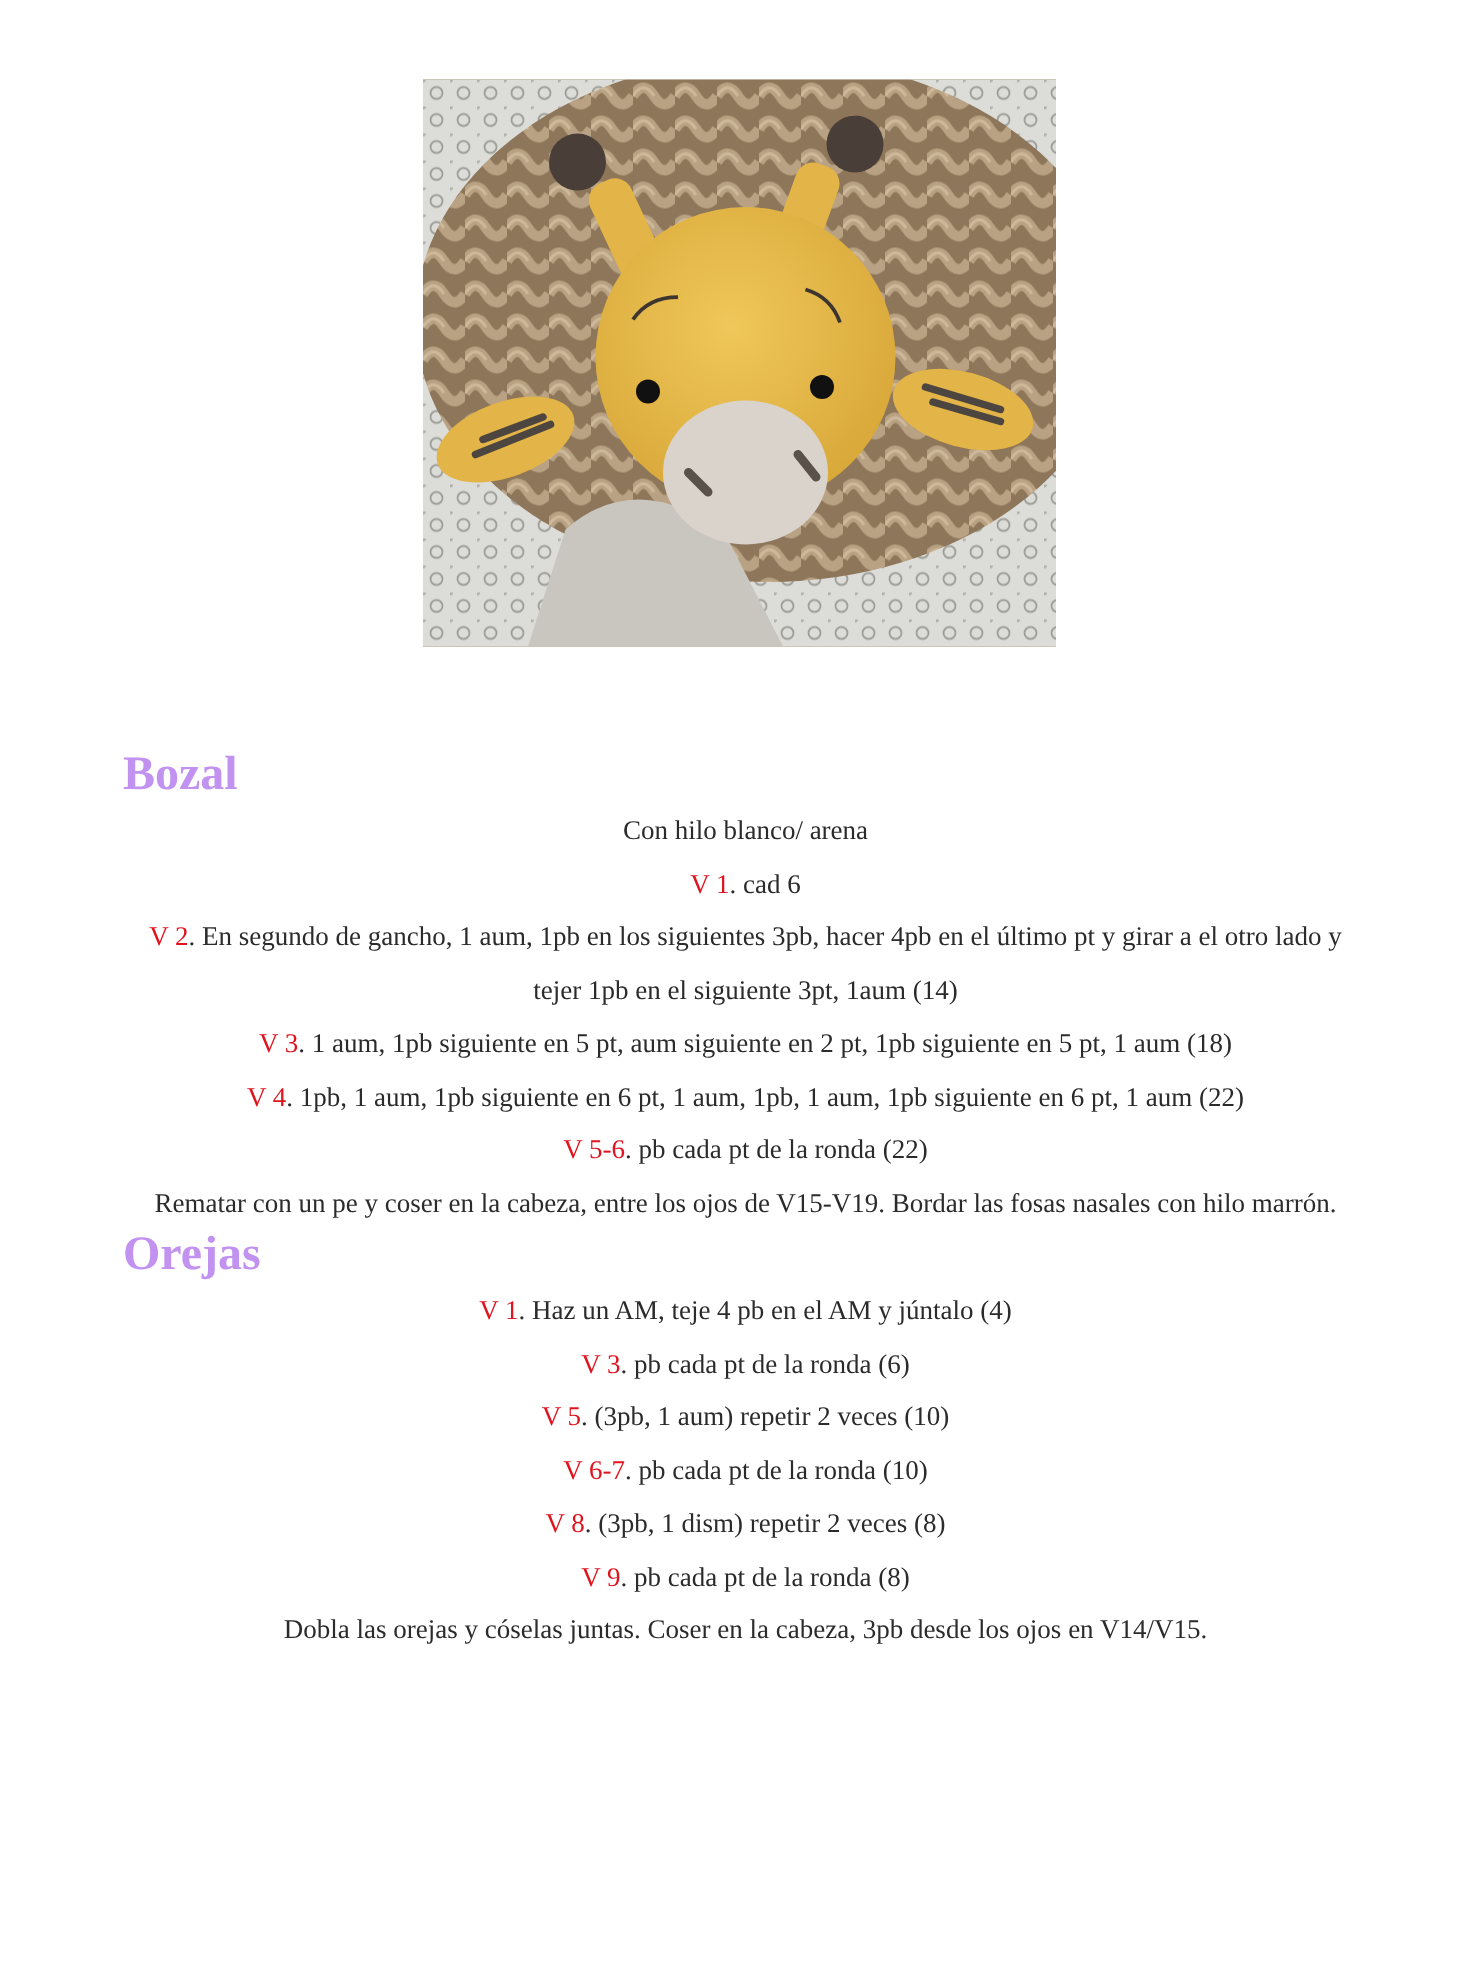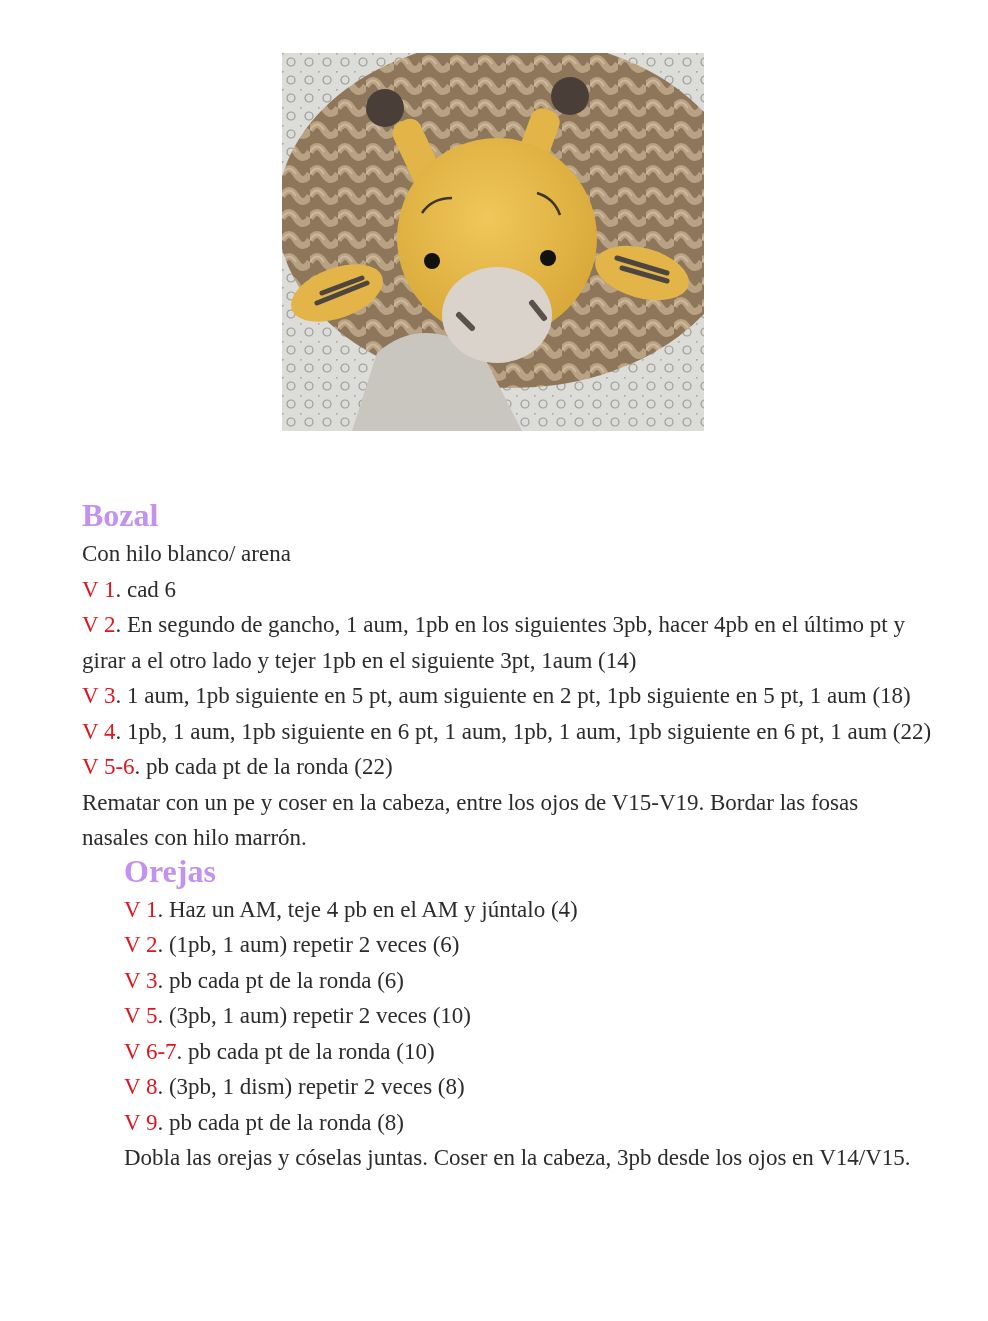--- a/index.html
+++ b/index.html
@@ -2,24 +2,24 @@
 <html><head>
   <meta charset="utf-8">
   <style>
     html, body { margin: 0; padding: 0; background: #ffffff; }
     body { width: 988px; height: 1321px; position: relative; overflow: hidden;
            font-family: "Liberation Serif", "DejaVu Serif", serif; color: #2b2b2b; }
     .photo { position: absolute; left: 282px; top: 53px; width: 422px; height: 378px; overflow: hidden; background: #9a8468; }
     .photo svg { display: block; width: 100%; height: 100%; }
     .content { position: absolute; left: 82px; top: 494px; width: 830px; }
     .heading { font-size: 32px; color: #c292f0; line-height: 42px; margin: 0; font-weight: bold; }
-    .line { font-size: 23px; line-height: 35.5px; margin: 0; white-space: nowrap; }
+    .line { font-size: 18px; line-height: 35.5px; margin: 0; white-space: nowrap; text-align: center; }
     .line.wrap { white-space: normal; }
     .round { color: #e0141e; }
-    #sec-orejas { margin-top: -6px; margin-left: 42px; }
+    #sec-orejas { margin-top: -6px; }
   </style>
 </head>
 <body>
 
 <div class="photo">
   <svg viewBox="0 0 422 378" xmlns="http://www.w3.org/2000/svg">
     <defs>
       <pattern id="weave" width="28" height="22" patternUnits="userSpaceOnUse">
         <rect width="28" height="22" fill="#8d7659"></rect>
         <path d="M0 11 Q7 0 14 11 Q21 22 28 11" stroke="#b8a283" stroke-width="7" fill="none"></path>
@@ -70,21 +70,20 @@
     <p class="line wrap"><span class="round">V 2</span><span>. En segundo de gancho, 1 aum, 1pb en los siguientes 3pb, hacer 4pb en el último pt y girar a el otro lado y tejer 1pb en el siguiente 3pt, 1aum (14)</span></p>
     <p class="line"><span class="round">V 3</span><span>. 1 aum, 1pb siguiente en 5 pt, aum siguiente en 2 pt, 1pb siguiente en 5 pt, 1 aum (18)</span></p>
     <p class="line"><span class="round">V 4</span><span>. 1pb, 1 aum, 1pb siguiente en 6 pt, 1 aum, 1pb, 1 aum, 1pb siguiente en 6 pt, 1 aum (22)</span></p>
     <p class="line"><span class="round">V 5-6</span><span>. pb cada pt de la ronda (22)</span></p>
     <p class="line wrap">Rematar con un pe y coser en la cabeza, entre los ojos de V15-V19. Bordar las fosas nasales con hilo marrón.</p>
   </section>
 
   <section id="sec-orejas">
     <h2 class="heading">Orejas</h2>
     <p class="line"><span class="round">V 1</span><span>. Haz un AM, teje 4 pb en el AM y júntalo (4)</span></p>
-    <p class="line"><span class="round">V 2</span><span>. (1pb, 1 aum) repetir 2 veces (6)</span></p>
     <p class="line"><span class="round">V 3</span><span>. pb cada pt de la ronda (6)</span></p>
     <p class="line"><span class="round">V 5</span><span>. (3pb, 1 aum) repetir 2 veces (10)</span></p>
     <p class="line"><span class="round">V 6-7</span><span>. pb cada pt de la ronda (10)</span></p>
     <p class="line"><span class="round">V 8</span><span>. (3pb, 1 dism) repetir 2 veces (8)</span></p>
     <p class="line"><span class="round">V 9</span><span>. pb cada pt de la ronda (8)</span></p>
     <p class="line">Dobla las orejas y cóselas juntas. Coser en la cabeza, 3pb desde los ojos en V14/V15.</p>
   </section>
 </div>
 
 </body></html>

